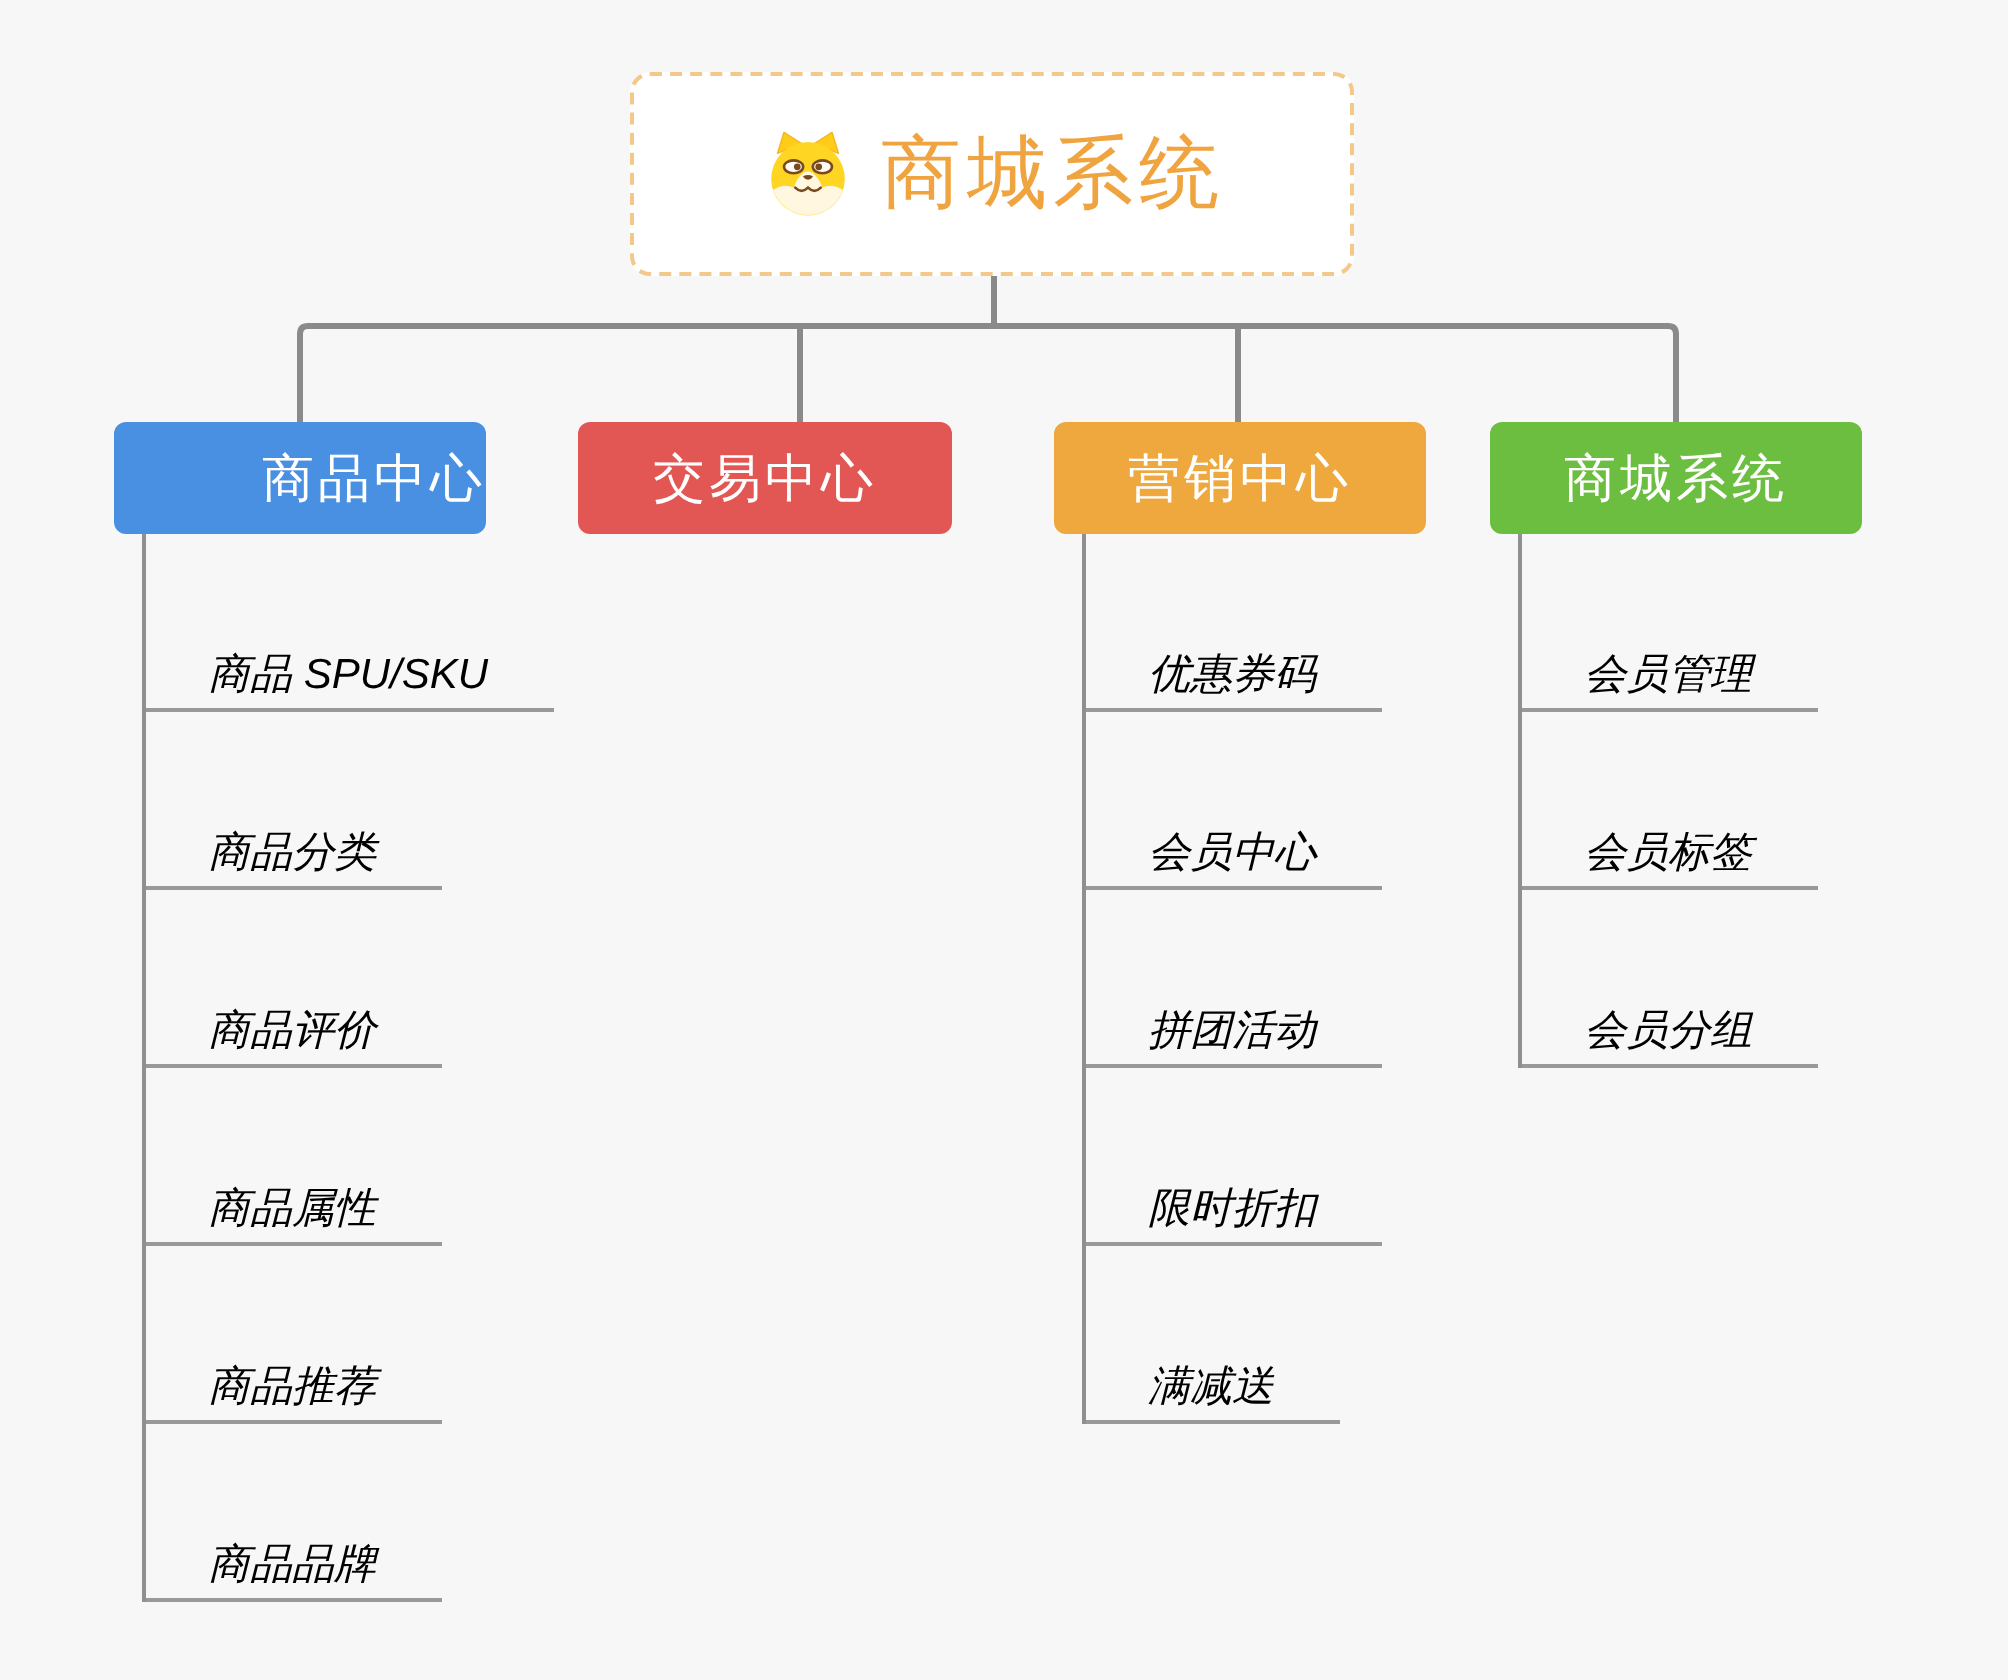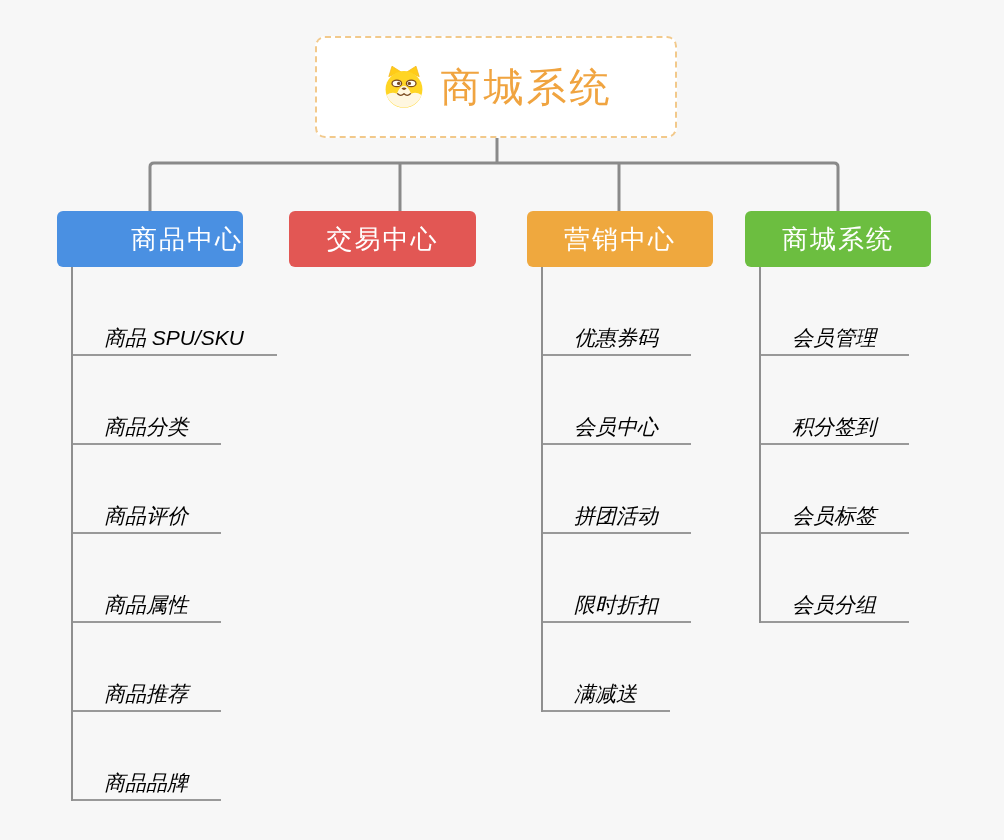--- a/index.html
+++ b/index.html
@@ -102,18 +102,17 @@
   <div class="leaf-col c2">
     <div class="leaf"><span>优惠券码</span></div>
     <div class="leaf"><span>会员中心</span></div>
     <div class="leaf"><span>拼团活动</span></div>
     <div class="leaf"><span>限时折扣</span></div>
     <div class="leaf"><span>满减送</span></div>
   </div>
 
   <div class="leaf-col c3">
     <div class="leaf"><span>会员管理</span></div>
-    <div class="leaf"><span>积分签到</span></div>
     <div class="leaf"><span>会员标签</span></div>
     <div class="leaf"><span>会员分组</span></div>
   </div>
 
 </div>
 
 </body></html>

